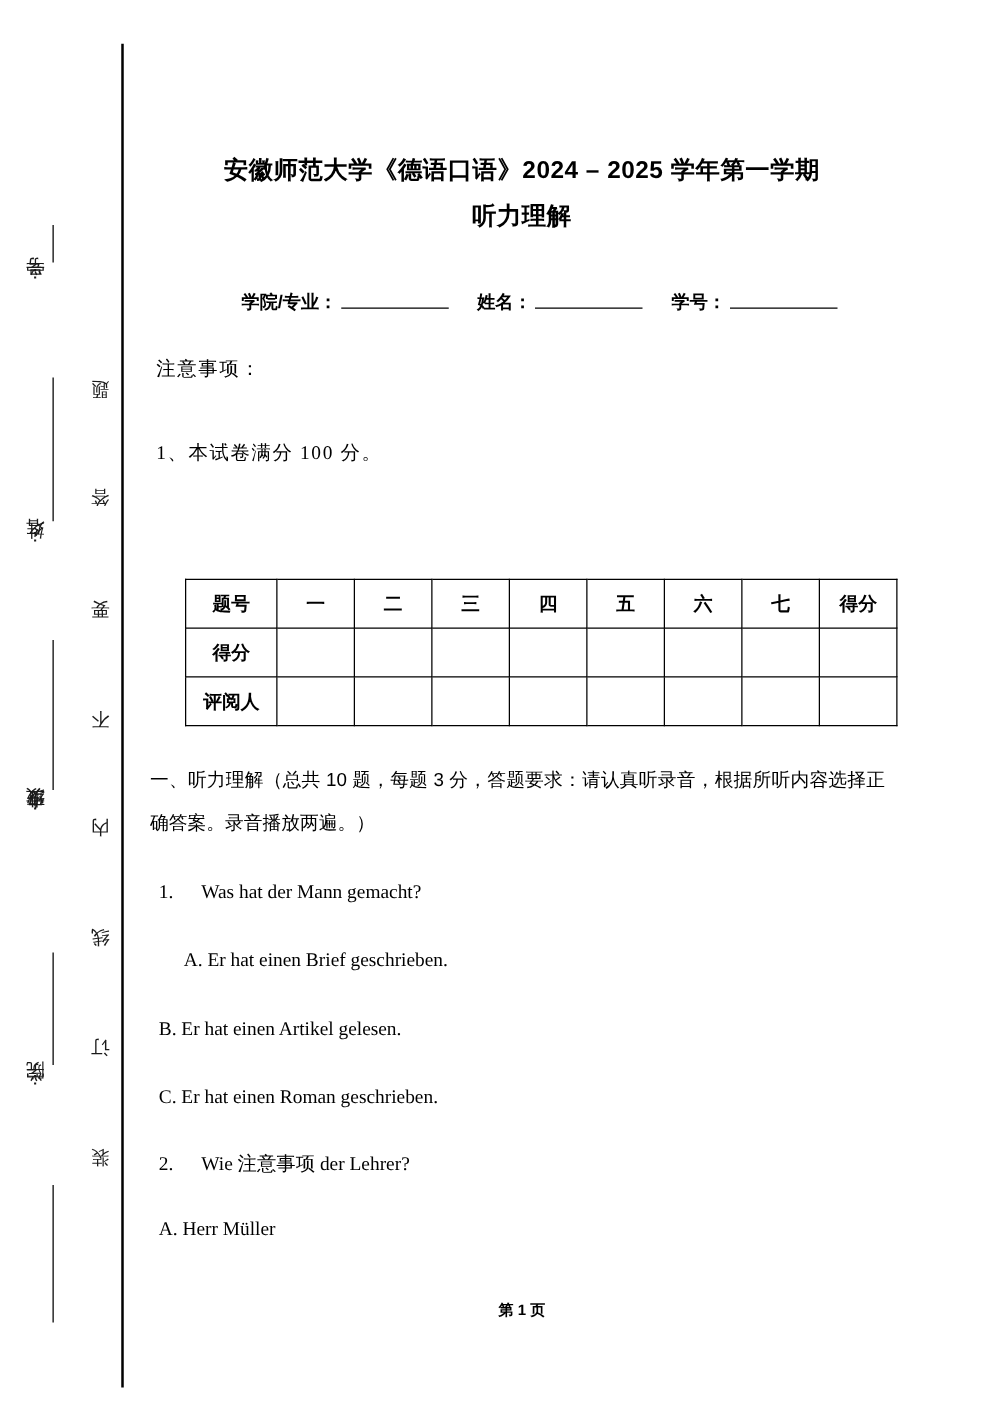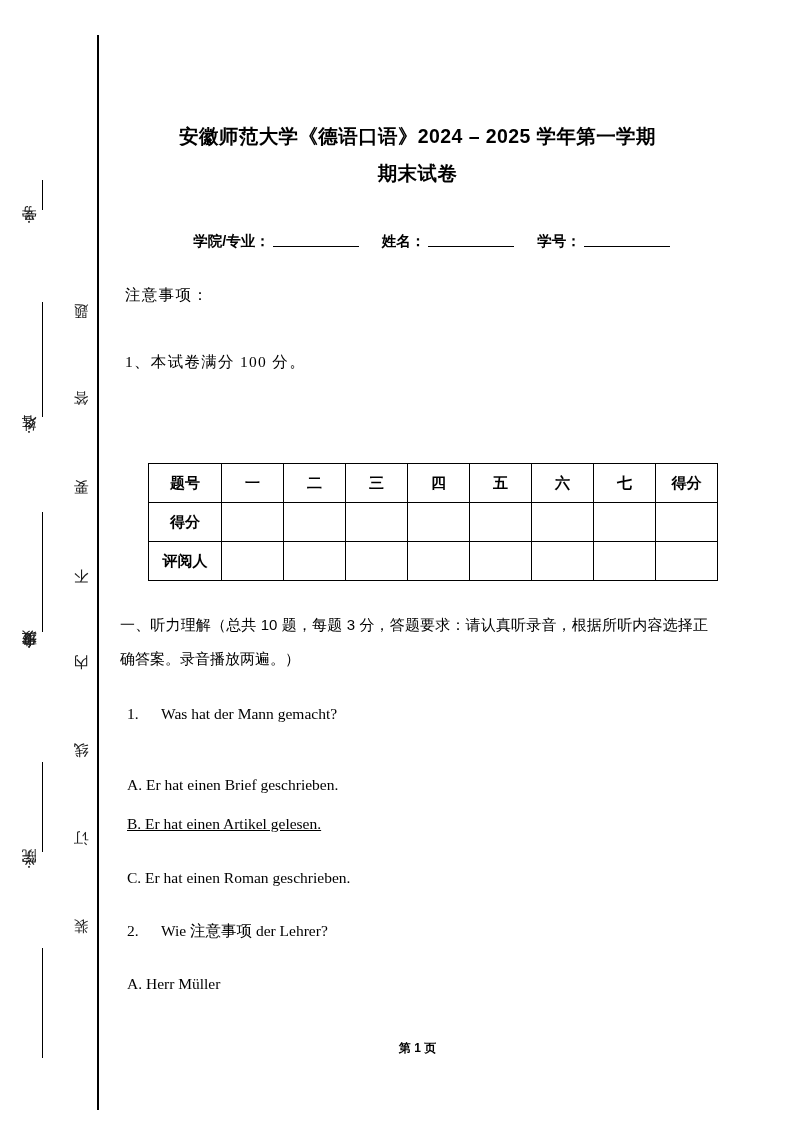--- a/index.html
+++ b/index.html
@@ -218,21 +218,21 @@
     <div class="seal-char" style="top:440px;">线</div>
     <div class="seal-char" style="top:528px;">订</div>
     <div class="seal-char" style="top:616px;">装</div>
   </div>
 </div>
 
 <div id="page-body">
 
   <div id="exam-title">
     <div>安徽师范大学《德语口语》2024 – 2025 学年第一学期</div>
-    <div>期末试卷</div>
+    <div>听力理解</div>
   </div>
 
   <div id="form-fields-row">
     <span>学院/专业：</span><span class="blank"></span><span class="gap"></span><span>姓名：</span><span class="blank"></span><span class="gap"></span><span>学号：</span><span class="blank"></span>
   </div>
 
   <div class="note-line" id="notes-heading">注意事项：</div>
   <div class="note-line" id="note-1">1、本试卷满分 100 分。</div>
 
   <table id="score-table">
@@ -269,21 +269,21 @@
       <td class="datacell"></td>
       <td class="datacell"></td>
       <td class="datacell"></td>
     </tr>
   </tbody>
     </table>
 
   <div id="section-heading">一、听力理解（总共 10 题，每题 3 分，答题要求：请认真听录音，根据所听内容选择正确答案。录音播放两遍。）</div>
 
   <div class="qline" style="top:705px;"><span class="qnum">1.</span><span>Was hat der Mann gemacht?</span></div>
-  <div class="qline" style="top:776px;">A. Er hat einen Brief geschrieben.</div>
-  <div class="qline" style="top:815px;text-decoration:underline;">B. Er hat einen Artikel gelesen.</div>
+  <div class="qline" style="top:760px;margin-left:20px;">A. Er hat einen Brief geschrieben.</div>
+  <div class="qline" style="top:815px;">B. Er hat einen Artikel gelesen.</div>
   <div class="qline" style="top:869px;">C. Er hat einen Roman geschrieben.</div>
 
   <div class="qline" style="top:921px;"><span class="qnum">2.</span><span>Wie 注意事项 der Lehrer?</span></div>
   <div class="qline" style="top:975px;">A. Herr Müller</div>
 
   <div id="footer">第 1 页</div>
 </div>
 
 </body></html>

